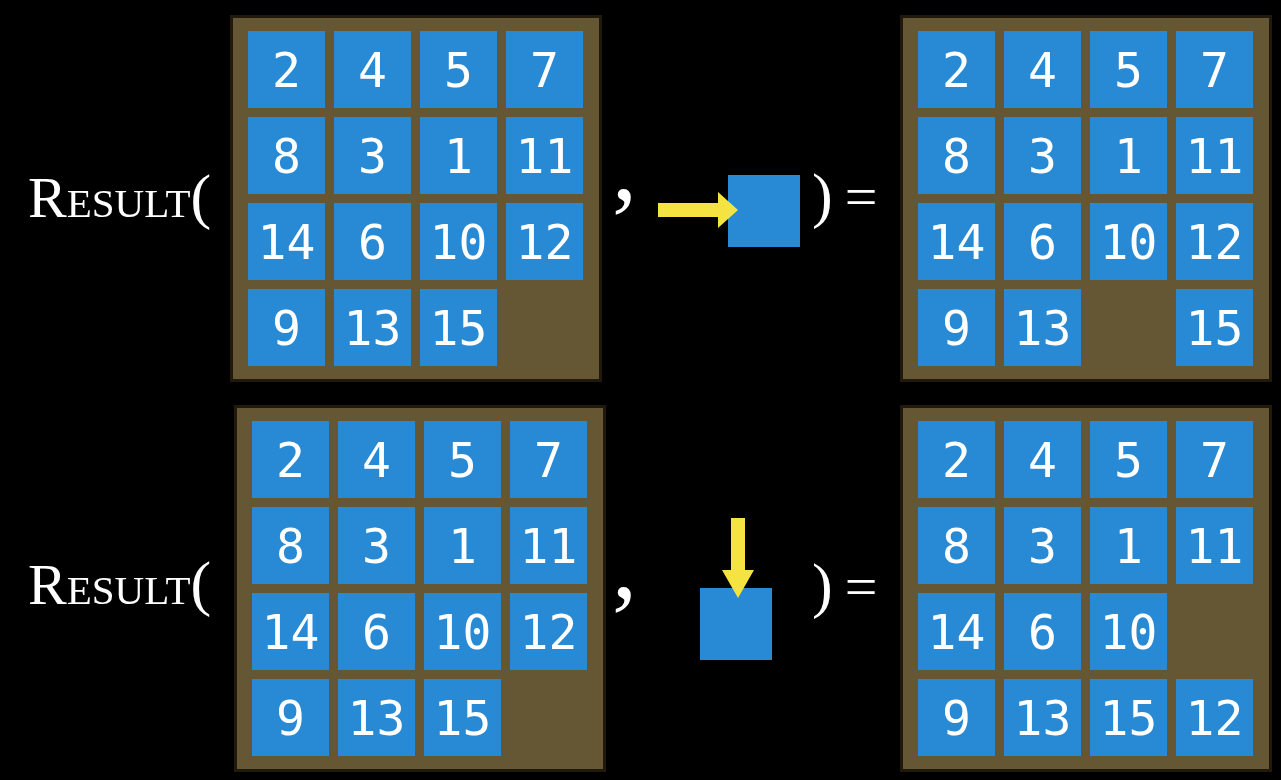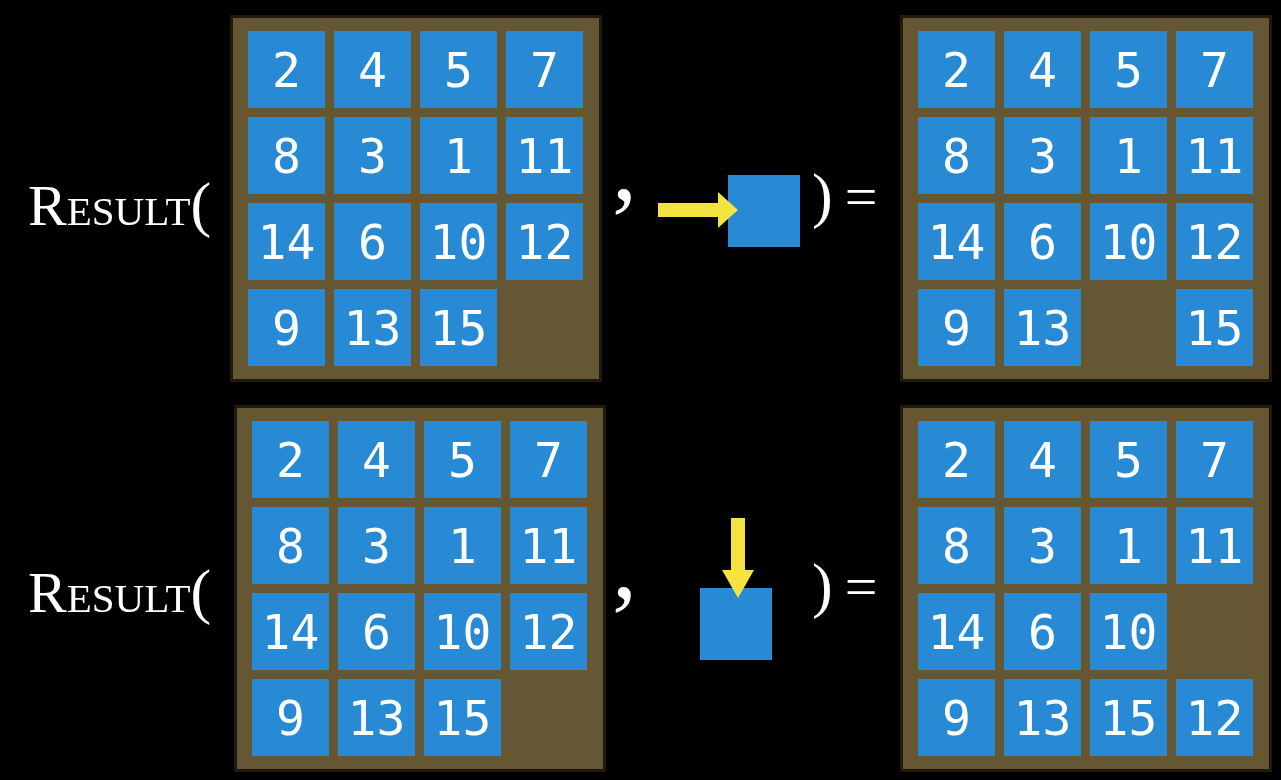--- a/index.html
+++ b/index.html
@@ -22,21 +22,20 @@
     width: 100%;
     height: 390px;
   }
   .eq1 { top: 0; }
   .eq2 { top: 390px; }
 
   .func {
     position: absolute;
     white-space: nowrap;
     line-height: 1;
-    margin-top: 8px;
   }
   .func-name {
     font-size: 58px;
     font-variant: small-caps;
   }
   .paren {
     font-size: 62px;
     font-weight: 400;
   }
   .comma {

